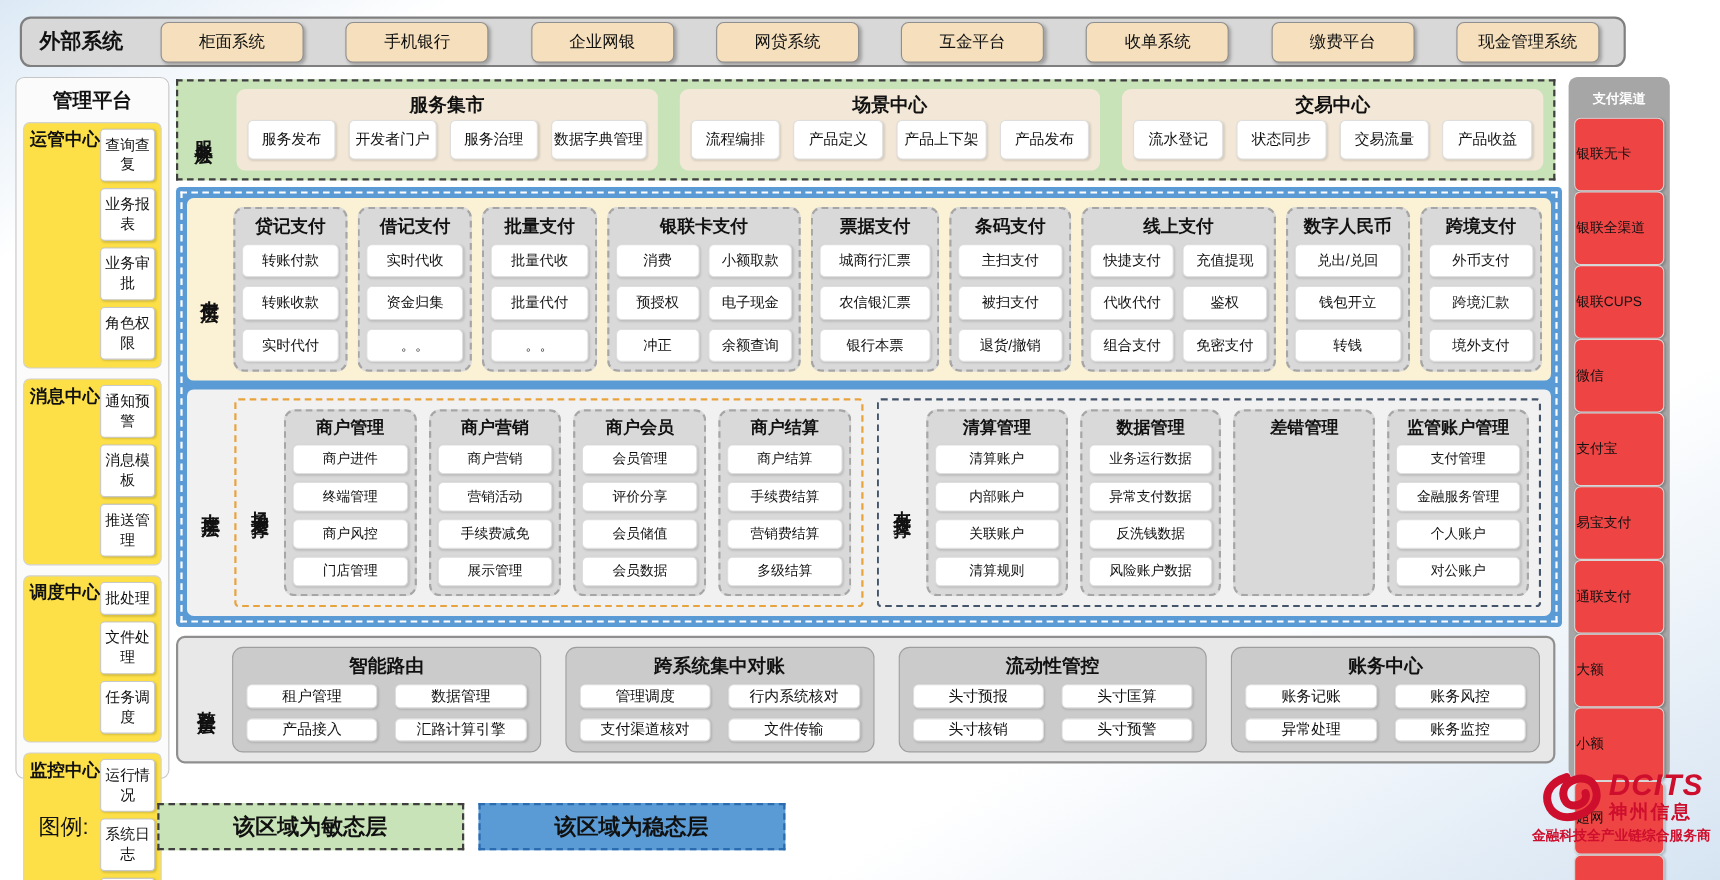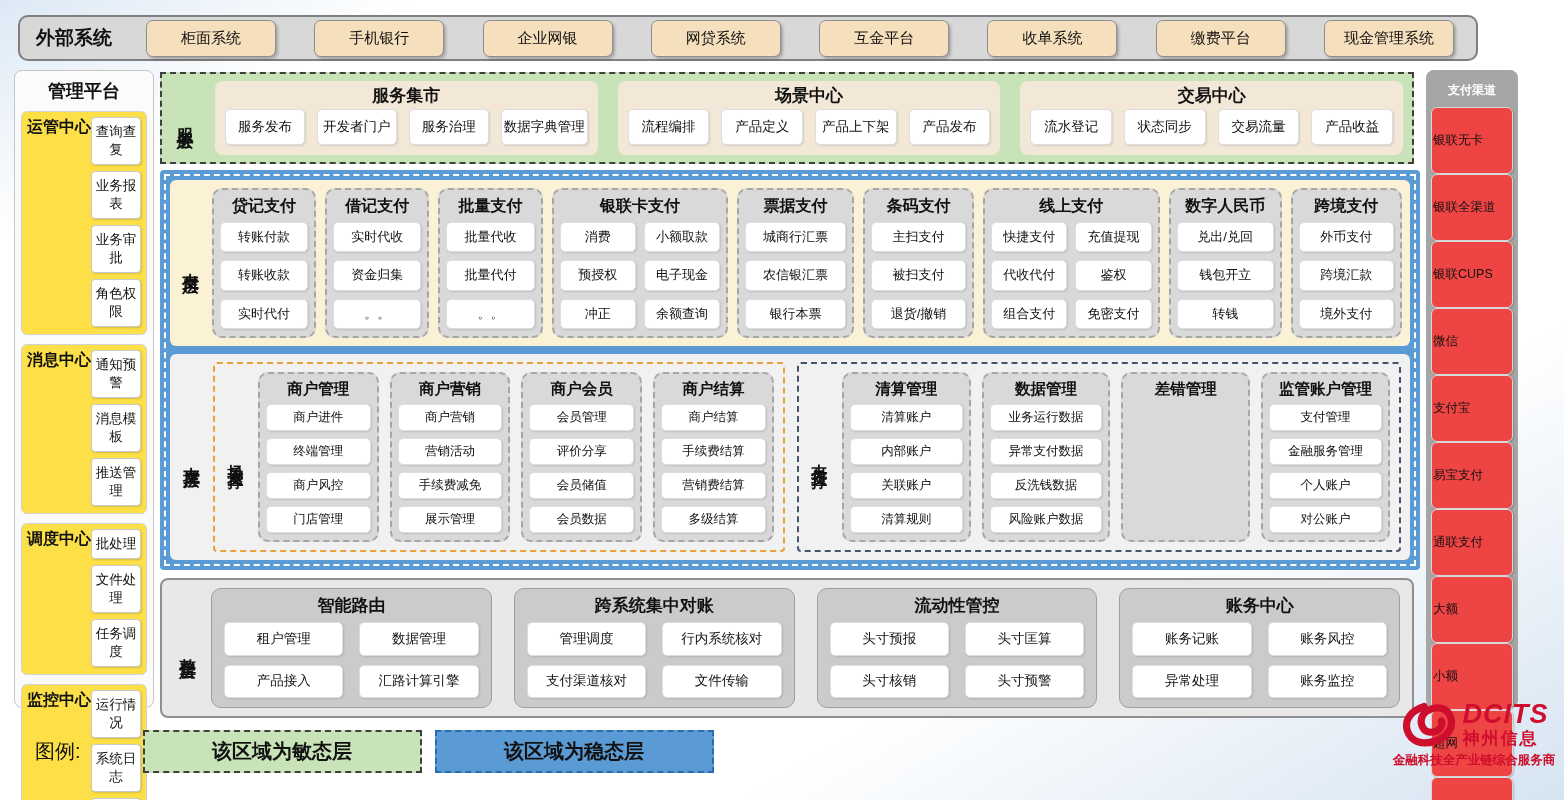--- a/index.html
+++ b/index.html
@@ -81,21 +81,21 @@
   .support-group .vlabel{ width:23px; font-size:16px; }
   .sup-col{
     flex:1; background:#d9d9d9; border:2px dashed #a6a6a6; border-radius:10px;
     padding:3px 6px 7px; display:flex; flex-direction:column; min-width:0;
   }
   .sup-title{ text-align:center; font-weight:bold; font-size:15.5px; padding:2px 0 4px; white-space:nowrap; }
   .sup-items{ flex:1; display:grid; grid-template-rows:repeat(4,1fr); gap:7px; }
   .sup-items .btn{ font-size:12.5px; display:flex; align-items:center; justify-content:center; white-space:nowrap; min-width:0; }
   
   .integration{
-    position:absolute; left:160px; top:578px; width:1254px; height:140px;
+    position:absolute; left:160px; top:578px; width:1254px; height:116px;
     background:#e8e8e8; border:2px solid #8f8f8f; border-radius:8px;
     display:flex; padding:8px 12px; gap:10px;
   }
   .integration .vlabel{ width:27px; font-size:17px; }
   .int-sections{ flex:1; display:flex; gap:22px; }
   .int-section{ flex:1; background:#cbcbcb; border:1px solid #9e9e9e; border-radius:10px; padding:2px 12px 9px; display:flex; flex-direction:column; }
   .int-title{ text-align:center; font-weight:bold; font-size:17px; padding:3px 0 5px; }
   .int-items{ flex:1; display:grid; grid-template-columns:1fr 1fr; gap:9px 16px; }
   .int-items .btn{ font-size:13.5px; display:flex; align-items:center; justify-content:center; white-space:nowrap; }
   

